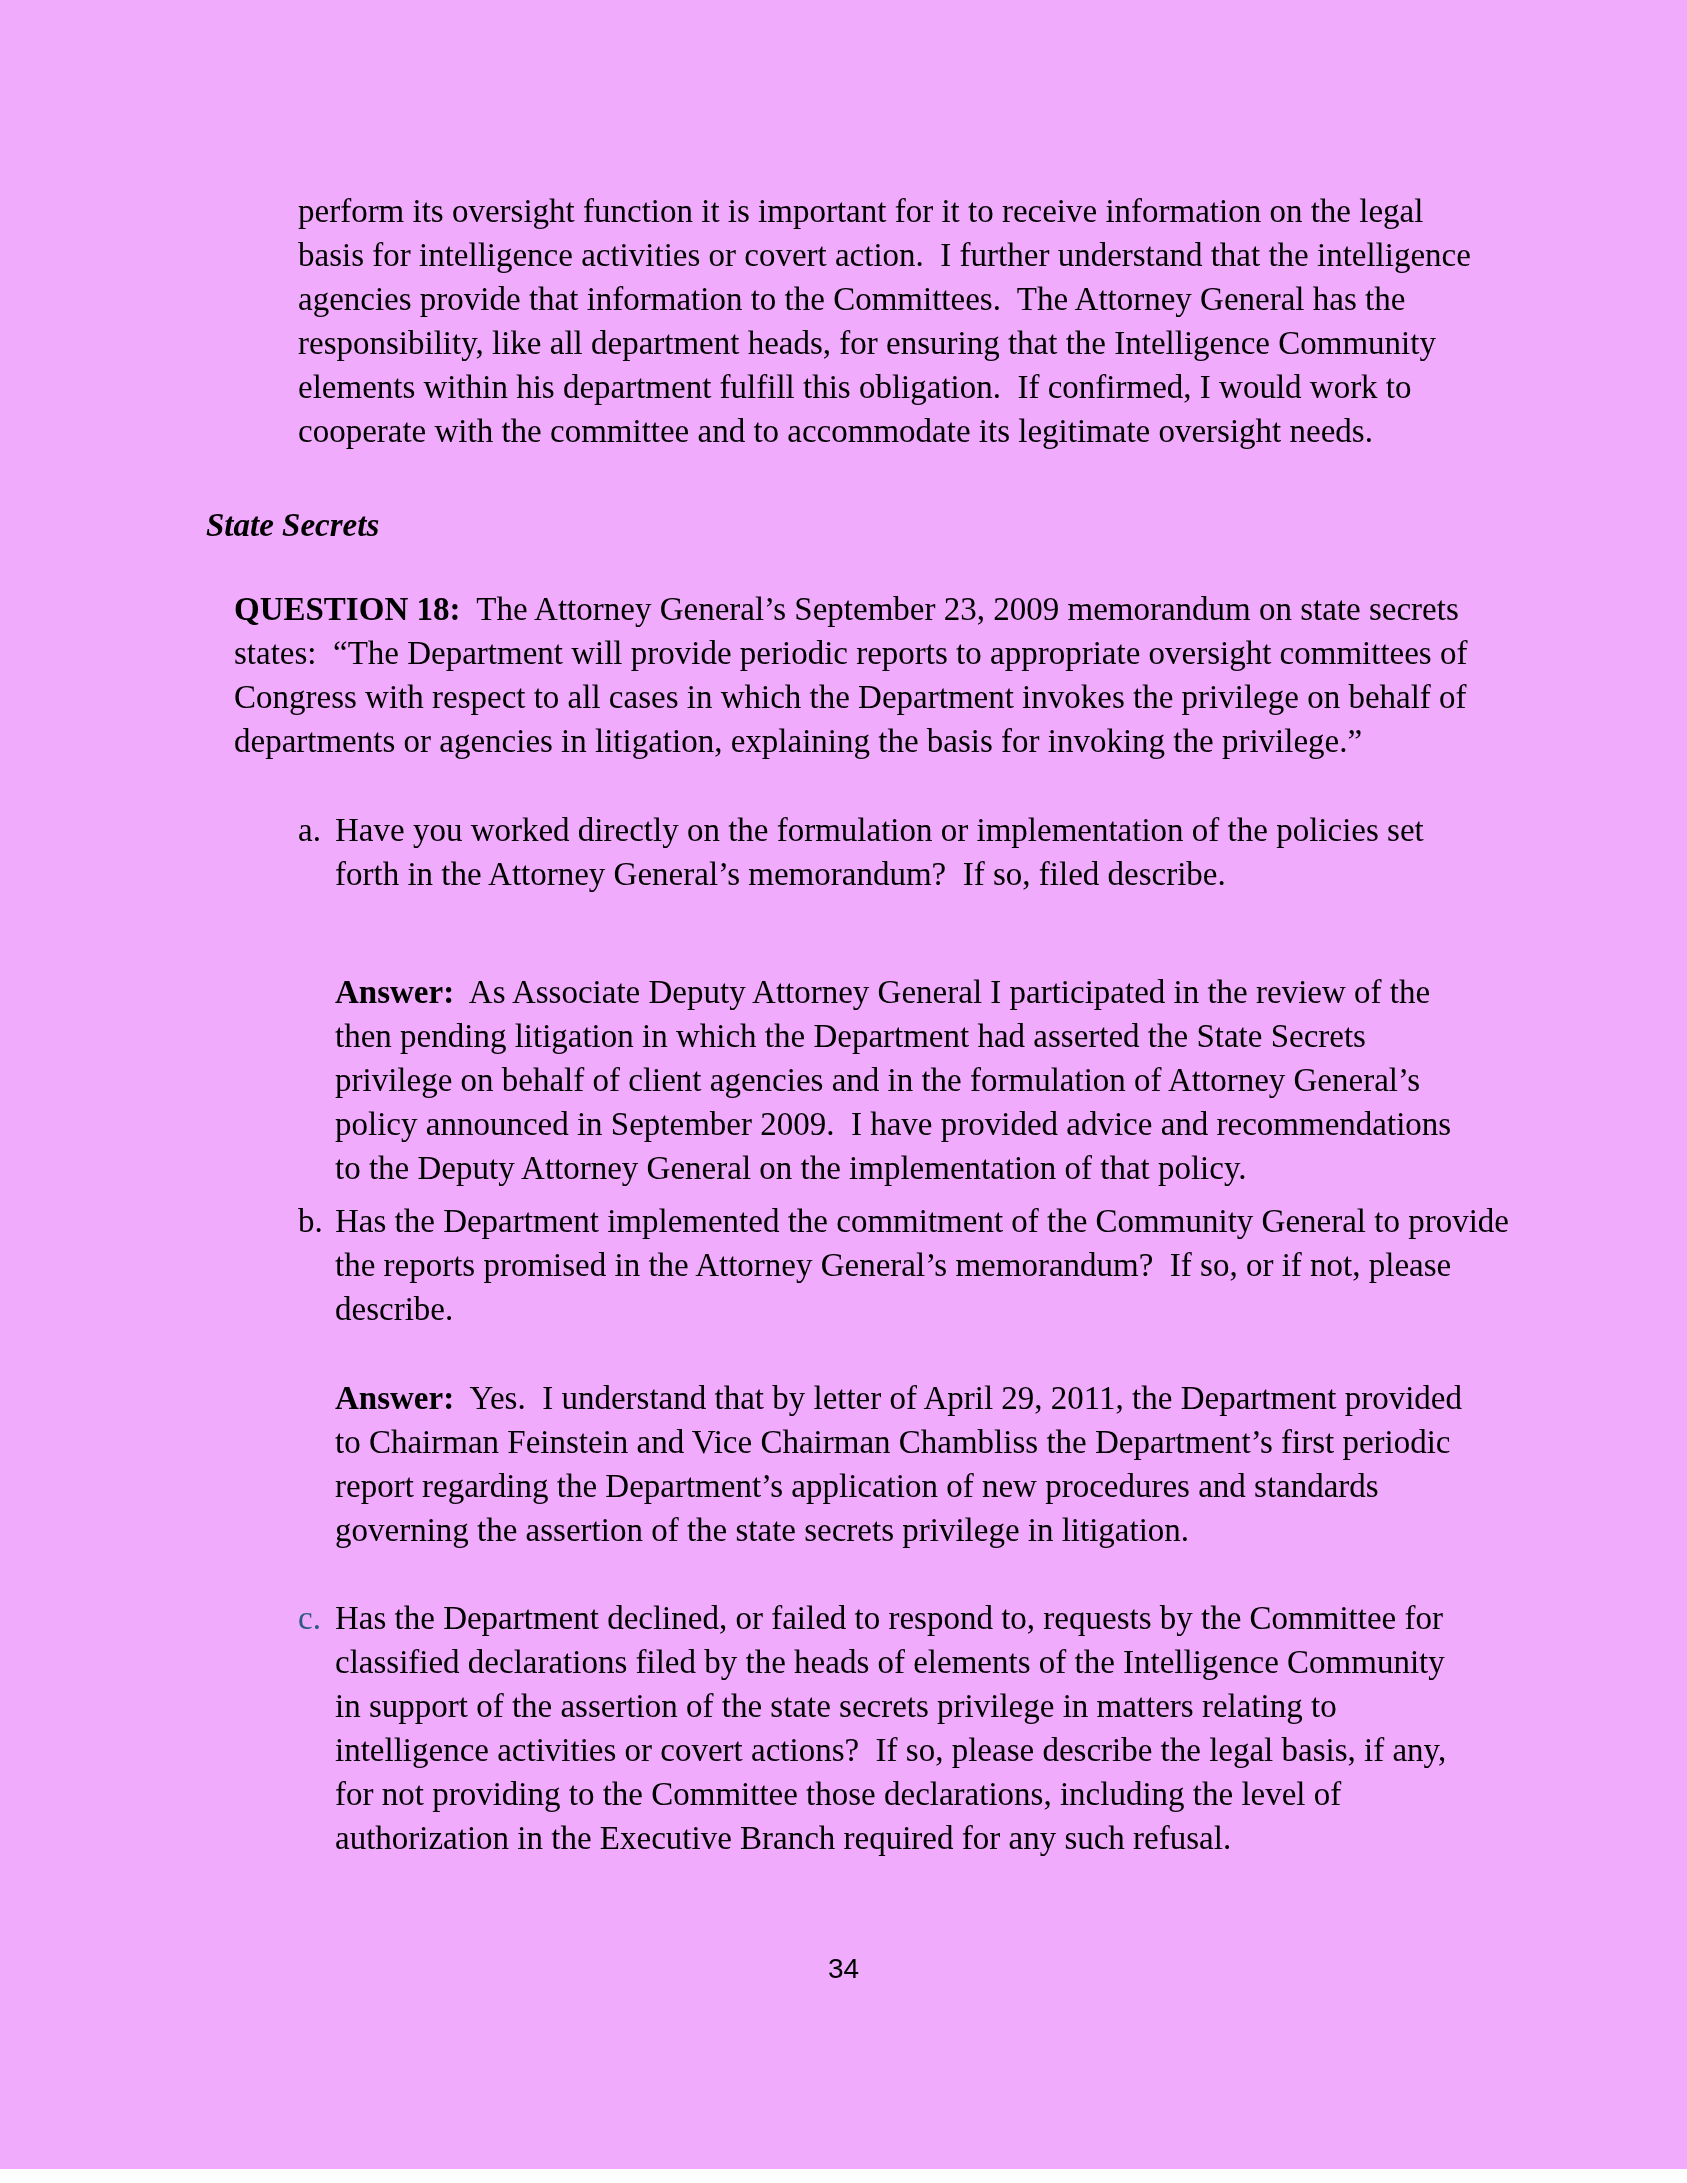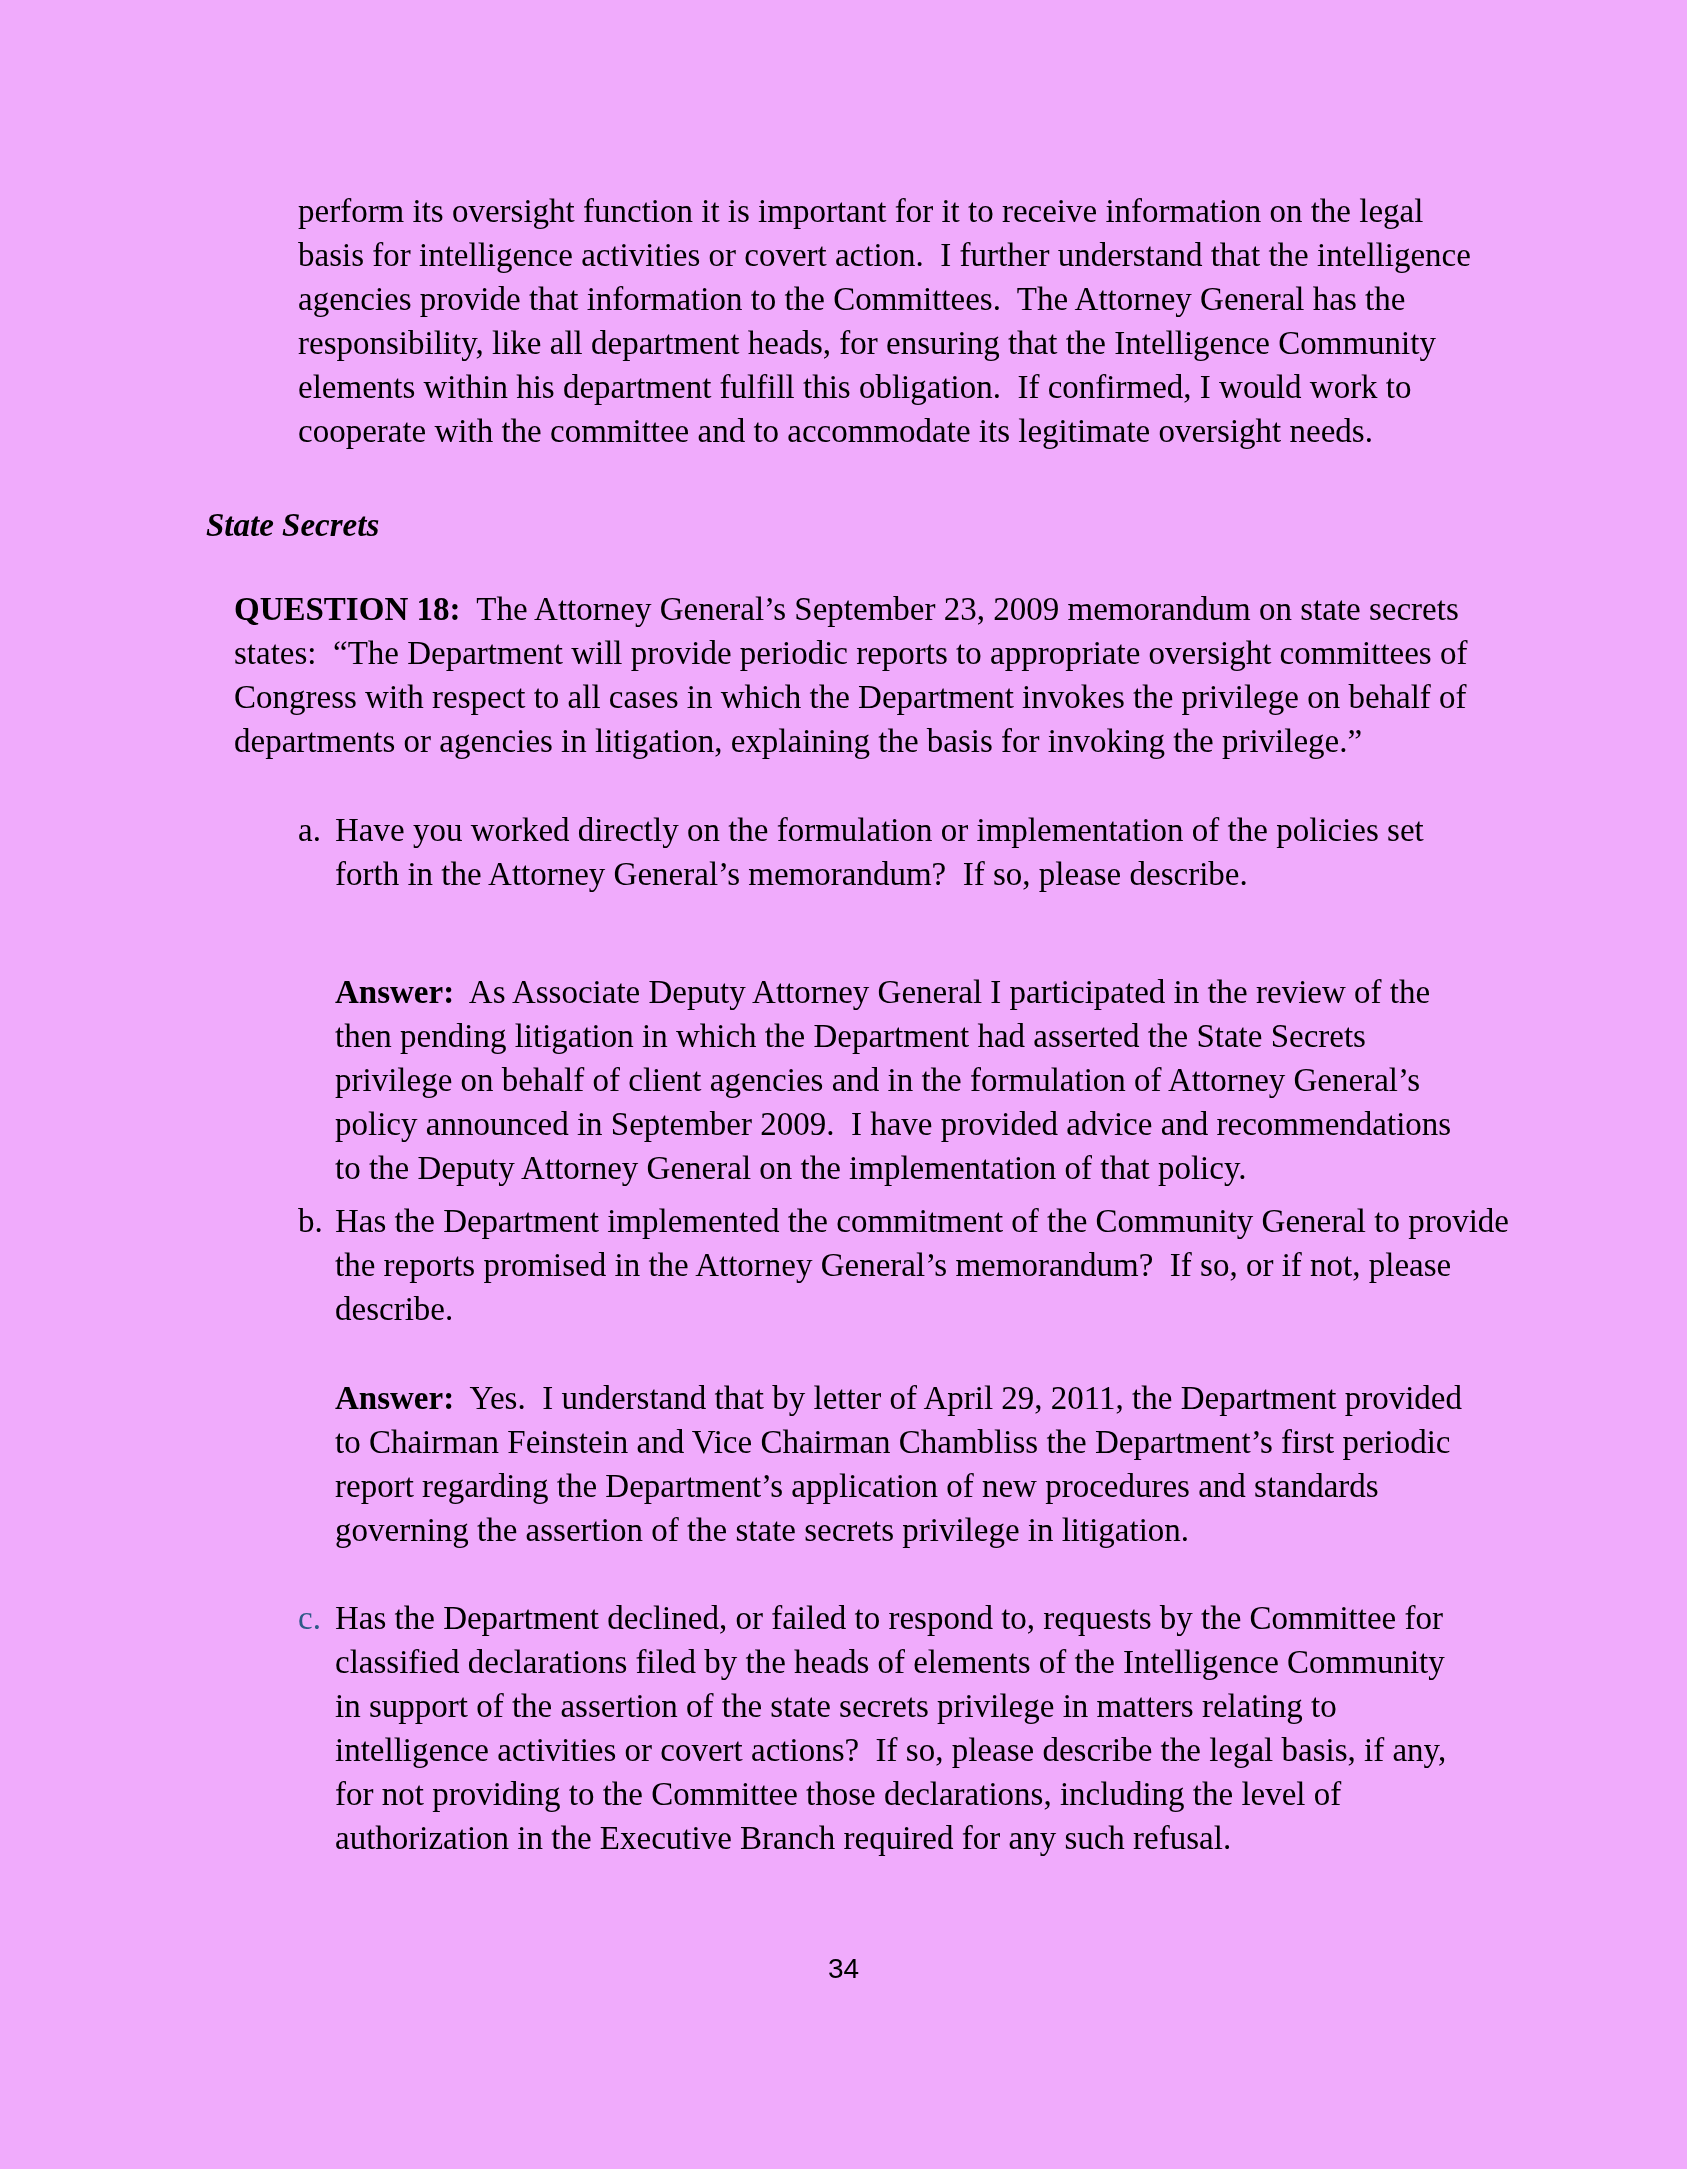--- a/index.html
+++ b/index.html
@@ -83,21 +83,21 @@
   <h2 class="heading">State Secrets</h2>
 
   <p class="para question-para"><b class="bold-label">QUESTION 18:</b><span>  The Attorney General’s September 23, 2009 memorandum on state secrets
 states:  “The Department will provide periodic reports to appropriate oversight committees of
 Congress with respect to all cases in which the Department invokes the privilege on behalf of
 departments or agencies in litigation, explaining the basis for invoking the privilege.”</span></p>
 
   <div class="list-item item-a">
     <span class="marker">a.</span>
     <span class="item-text">Have you worked directly on the formulation or implementation of the policies set
-forth in the Attorney General’s memorandum?  If so, please describe.</span>
+forth in the Attorney General’s memorandum?  If so, filed describe.</span>
   </div>
 
   <p class="para answer-a"><b class="bold-label">Answer:</b><span>  As Associate Deputy Attorney General I participated in the review of the
 then pending litigation in which the Department had asserted the State Secrets
 privilege on behalf of client agencies and in the formulation of Attorney General’s
 policy announced in September 2009.  I have provided advice and recommendations
 to the Deputy Attorney General on the implementation of that policy.</span></p>
 
   <div class="list-item item-b">
     <span class="marker">b.</span>

